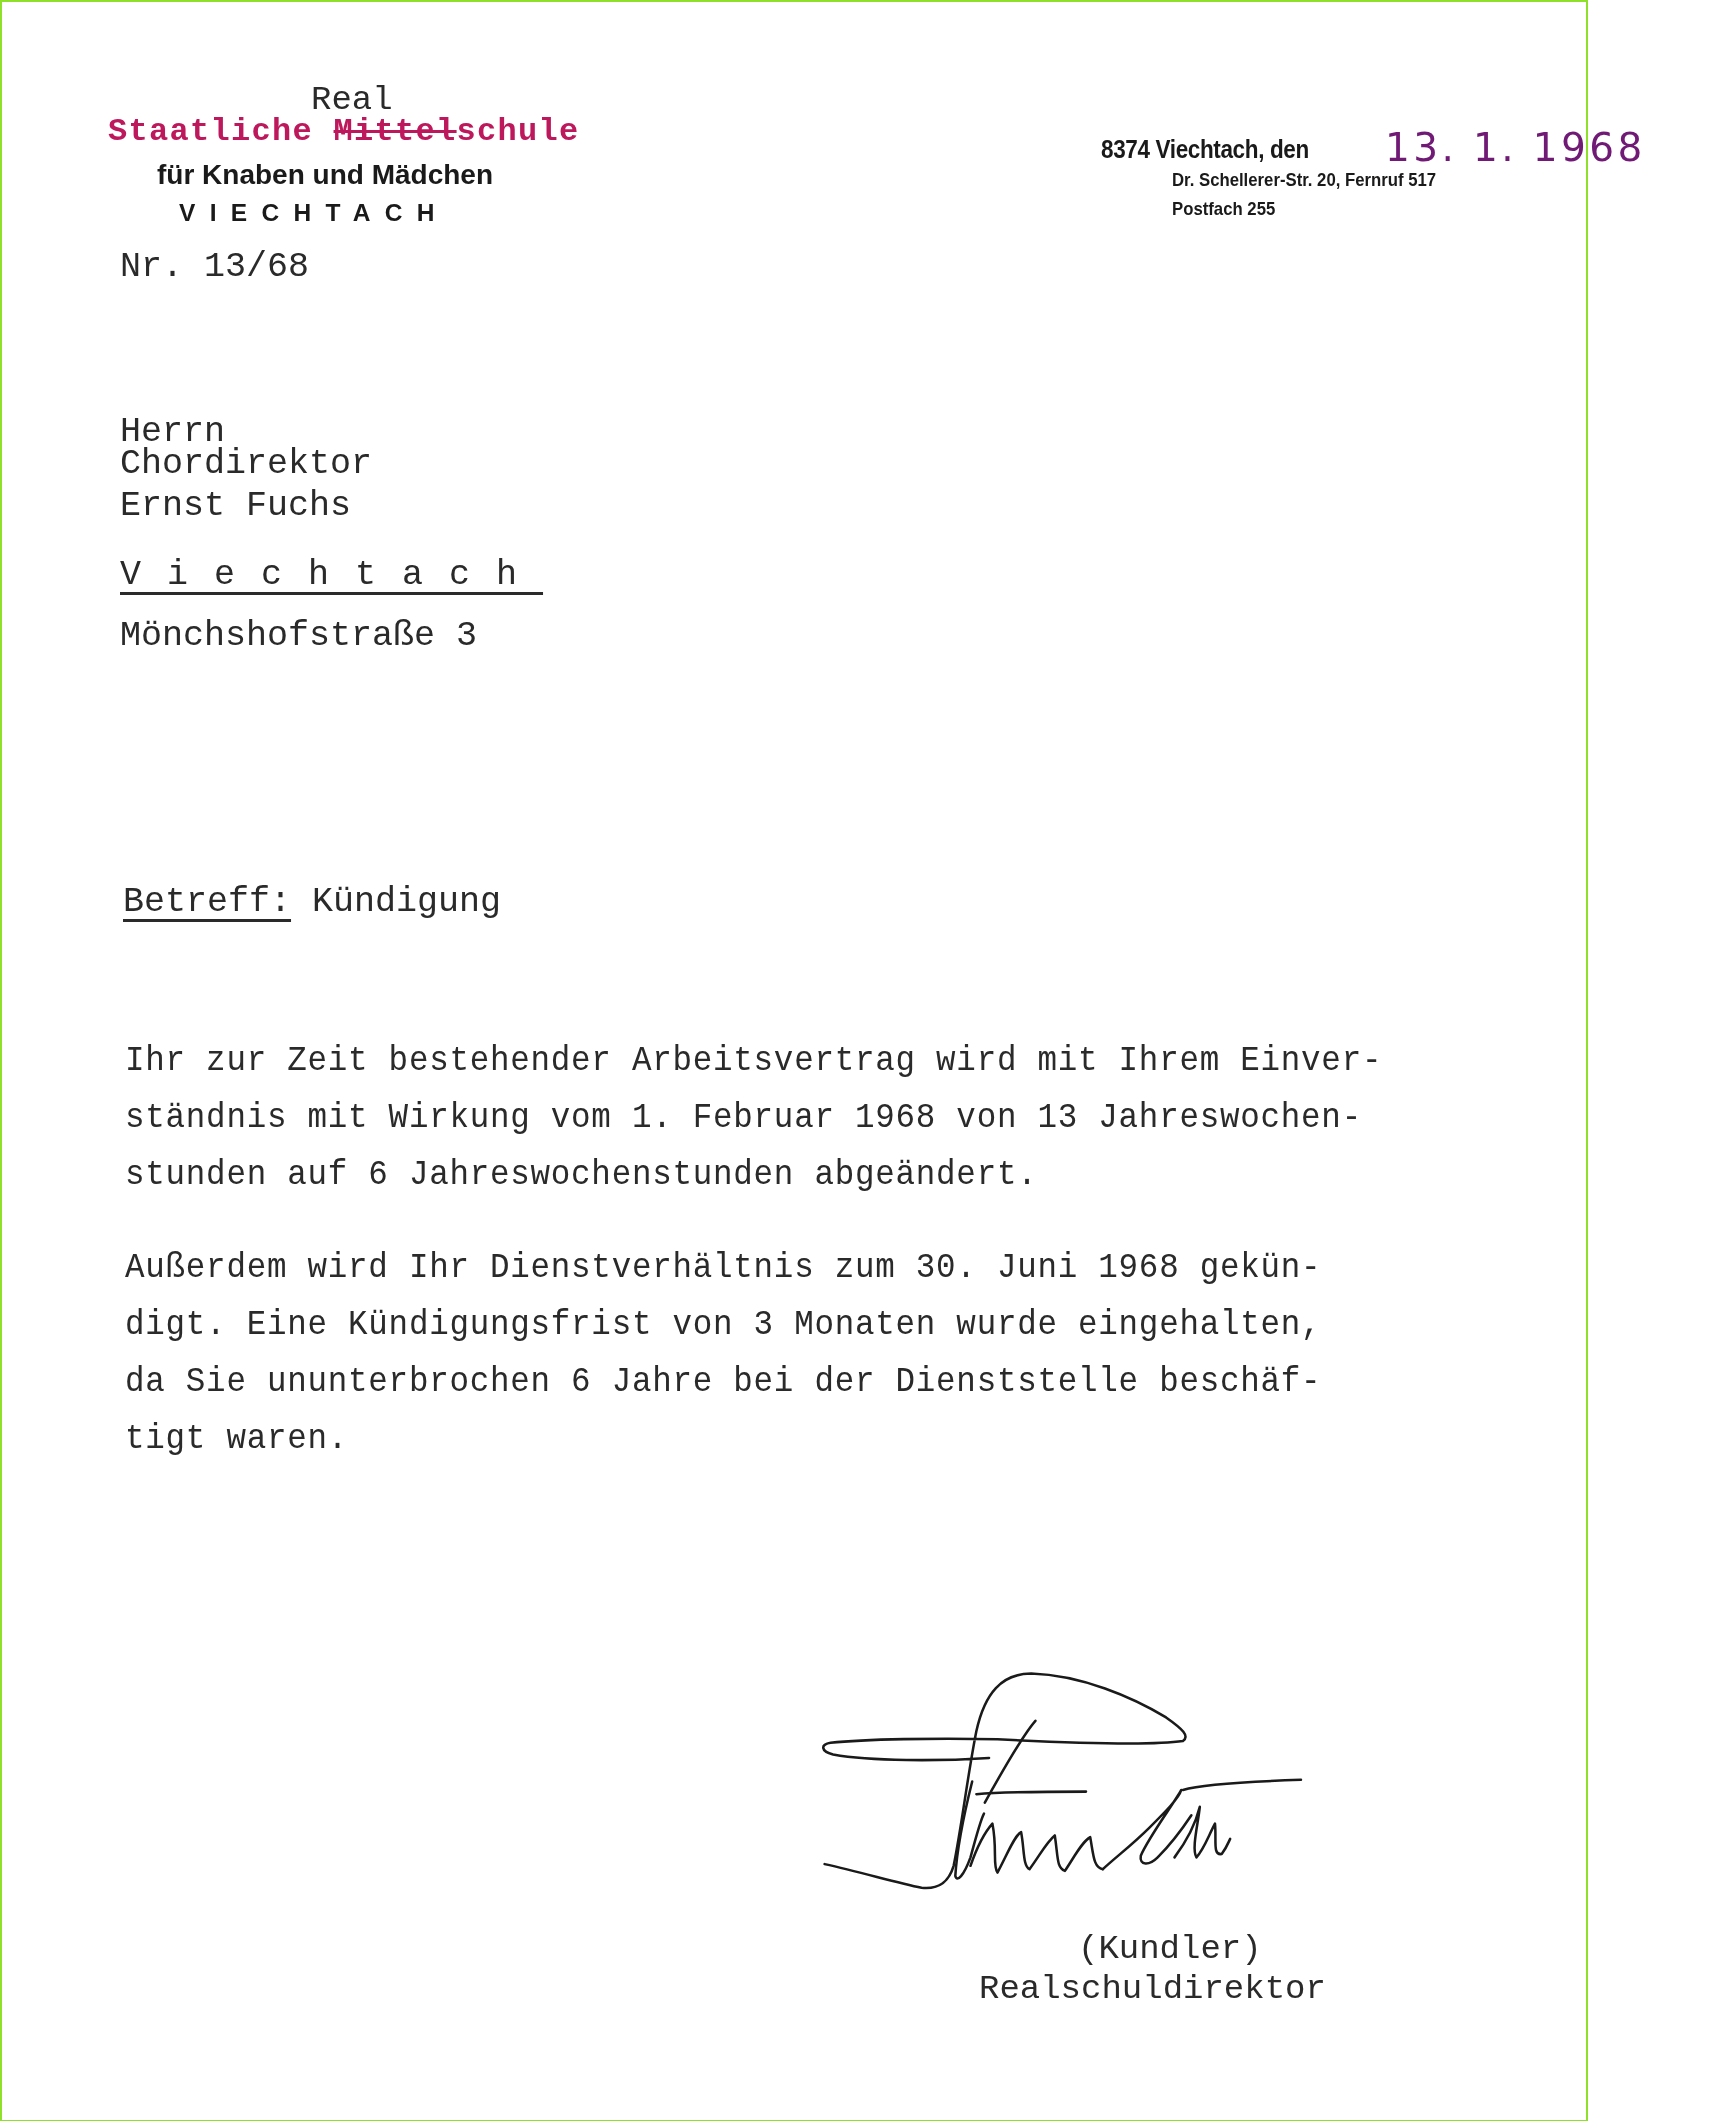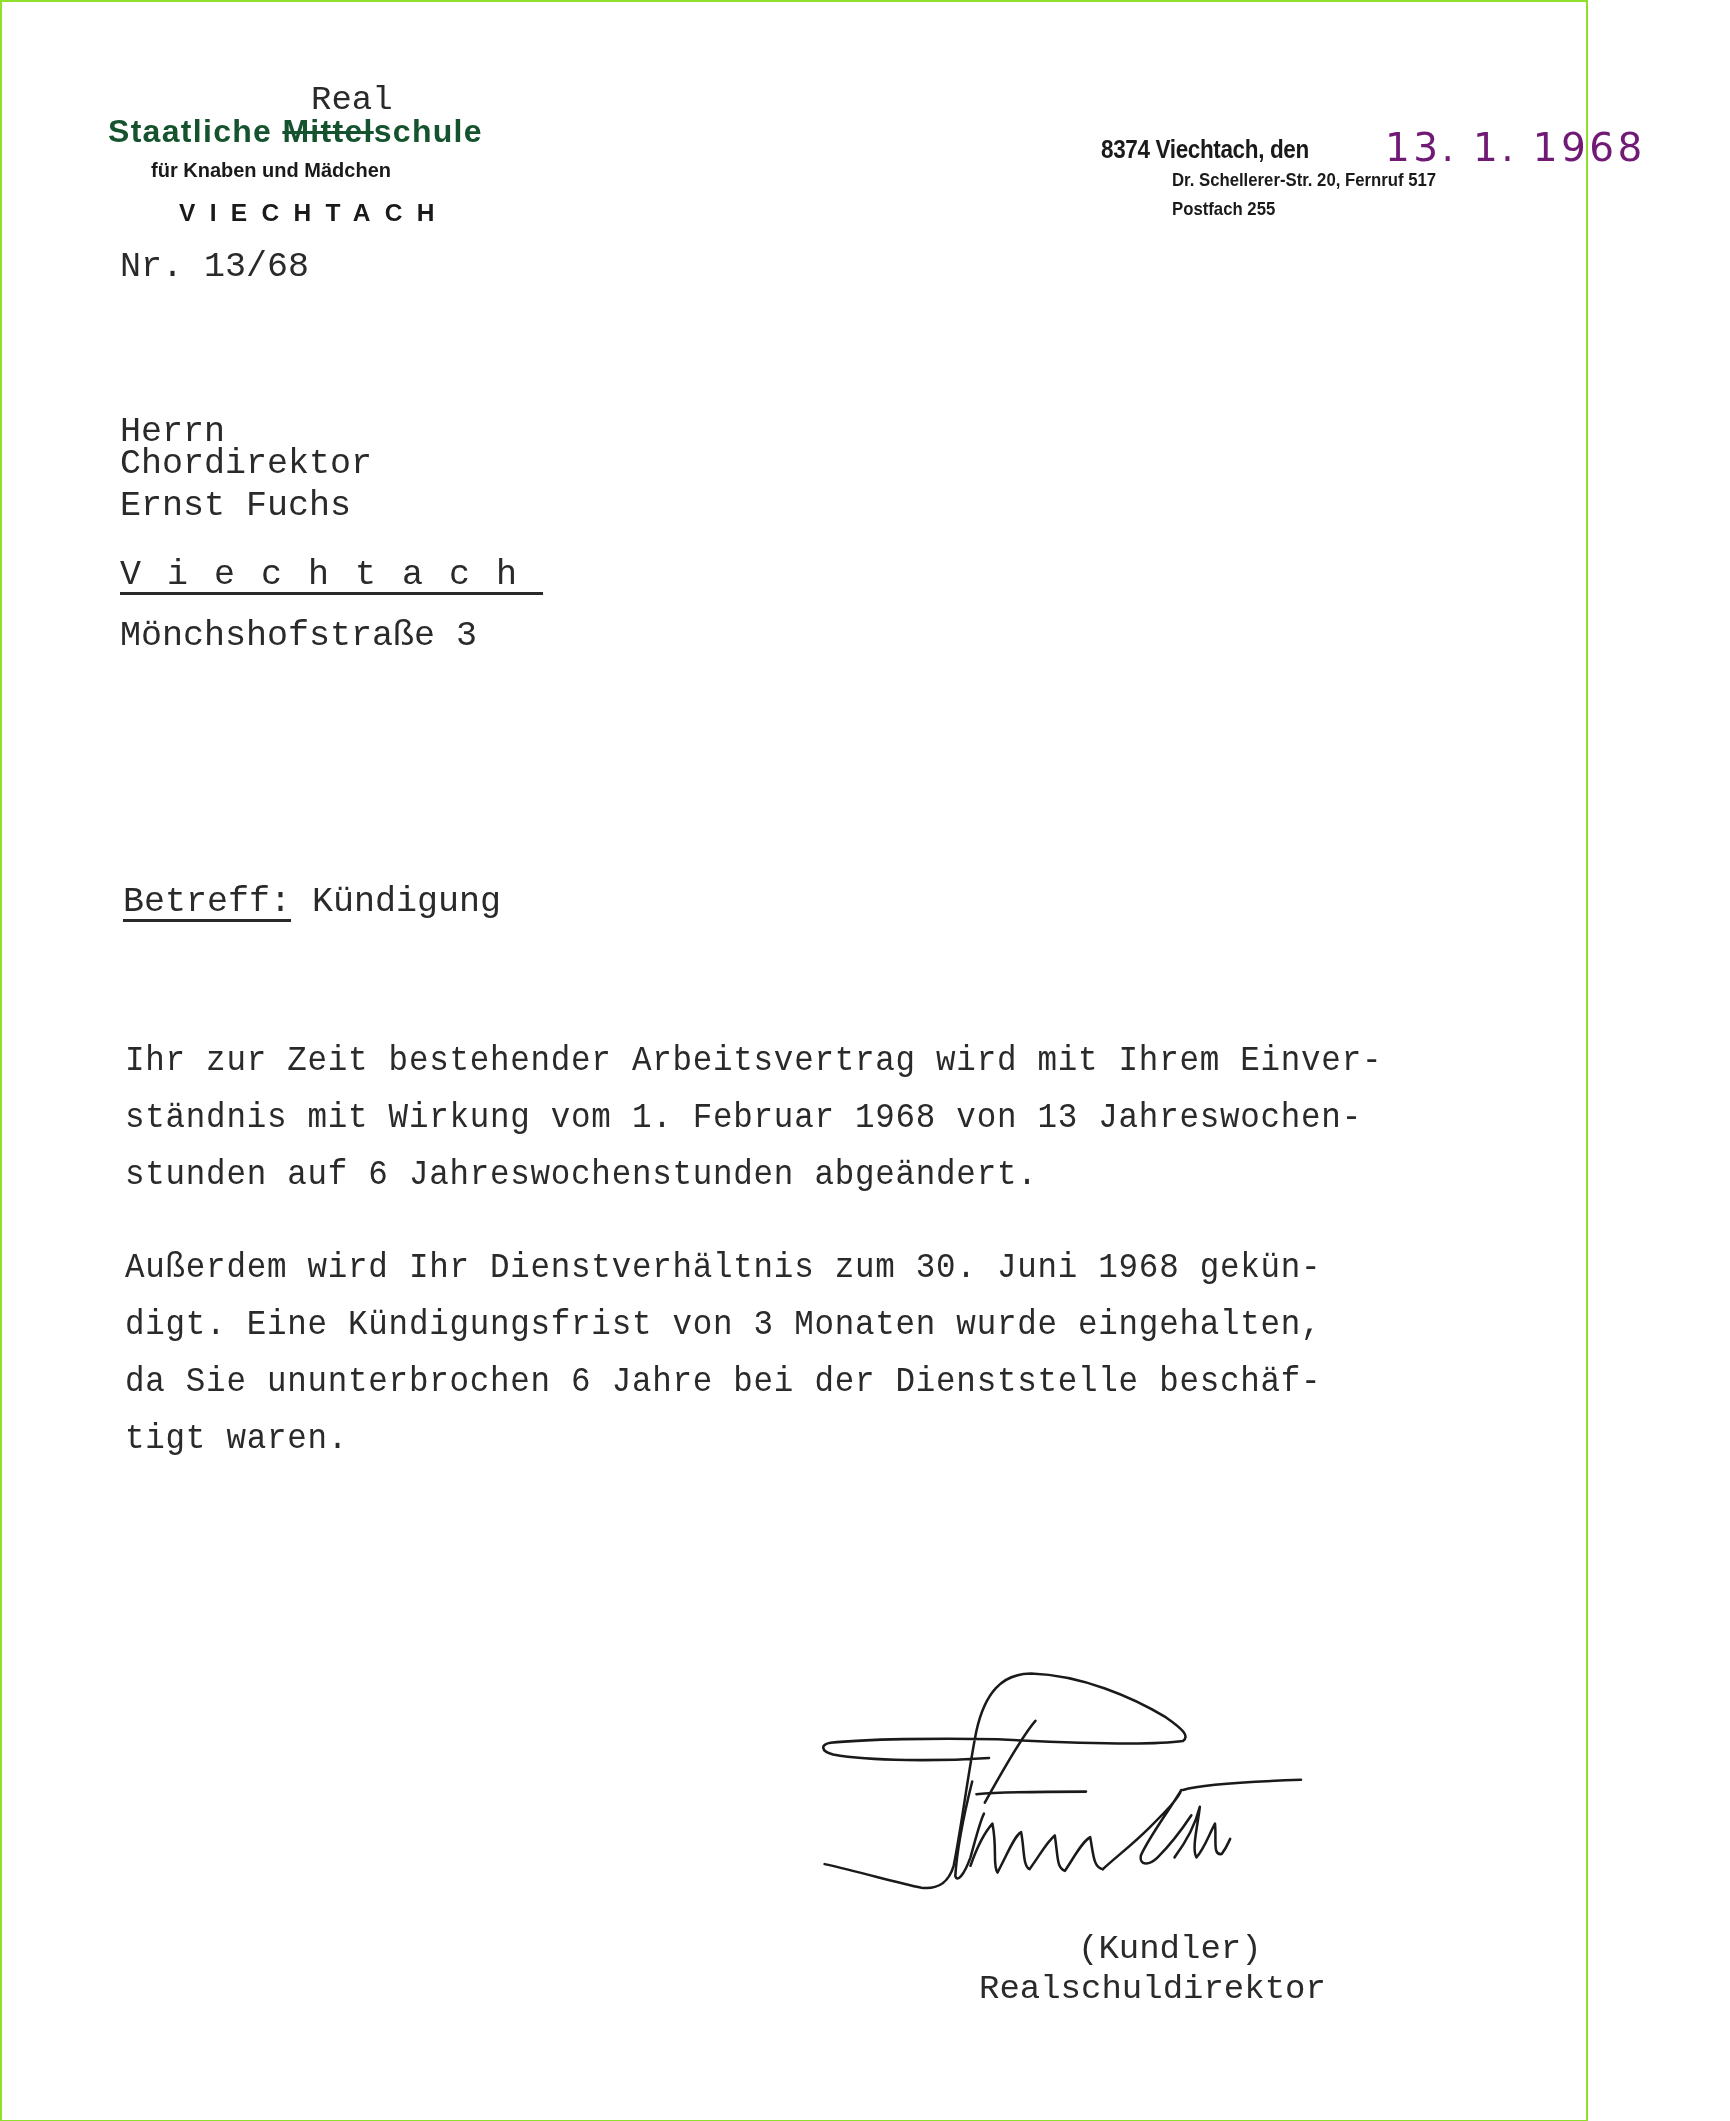--- a/index.html
+++ b/index.html
@@ -11,27 +11,27 @@
     }
     .frame {
       position: absolute; left: 0; top: 0;
       width: 1588px; height: 2122px;
       box-sizing: border-box;
       border: 2.5px solid #8ee02a;
       background: #ffffff;
     }
     .abs { position: absolute; white-space: nowrap; color: #1a1a1a; }
     .type { font-family: "Liberation Mono", "DejaVu Sans Mono", monospace; color: #2a2a2a; }
-    .serifhead { font-family: Liberation Sans, sans-serif; font-weight: bold; color: #14532d; text-align: right; }
+    .serifhead { font-family: Liberation Mono, monospace; font-weight: bold; color: #be185d; text-align: right; }
 
     
     .lh-real { left: 309px; top: 81px; font-size: 34px; line-height: 34px; }
     .lh-line1 { left: 106px; top: 111px; font-size: 32px; letter-spacing: 1.3px; }
     .lh-line1 .struck { text-decoration: line-through; text-decoration-thickness: 2.5px; }
-    .lh-line2 { left: 149px; top: 157px; font-size: 20px; font-weight: bold; font-family: "Liberation Sans", sans-serif; }
+    .lh-line2 { left: 155px; top: 157px; font-size: 28px; font-weight: bold; font-family: "Liberation Sans", sans-serif; }
     .lh-line3 { left: 177px; top: 197px; font-size: 24.5px; letter-spacing: 14.3px; font-weight: bold; font-family: "Liberation Sans", sans-serif; }
     .ref-no { left: 118px; top: 245px; font-size: 35px; }
 
     
     .rh-city { left: 1099px; top: 133px; font-size: 25px; font-weight: bold; font-family: "Liberation Sans", sans-serif; letter-spacing: -0.4px; transform: scaleX(0.9); transform-origin: left; }
     .rh-date { left: 1383px; top: 123px; font-size: 39px; font-family: "DejaVu Sans", sans-serif; font-weight: normal; color: #701a75; letter-spacing: 3.4px; }
     .rh-addr { left: 1170px; top: 167px; font-size: 18.6px; font-weight: bold; font-family: "Liberation Sans", sans-serif; transform: scaleX(0.9); transform-origin: left; }
     .rh-postfach { left: 1170px; top: 196px; font-size: 18.6px; font-weight: bold; font-family: "Liberation Sans", sans-serif; transform: scaleX(0.9); transform-origin: left; }
 
     

